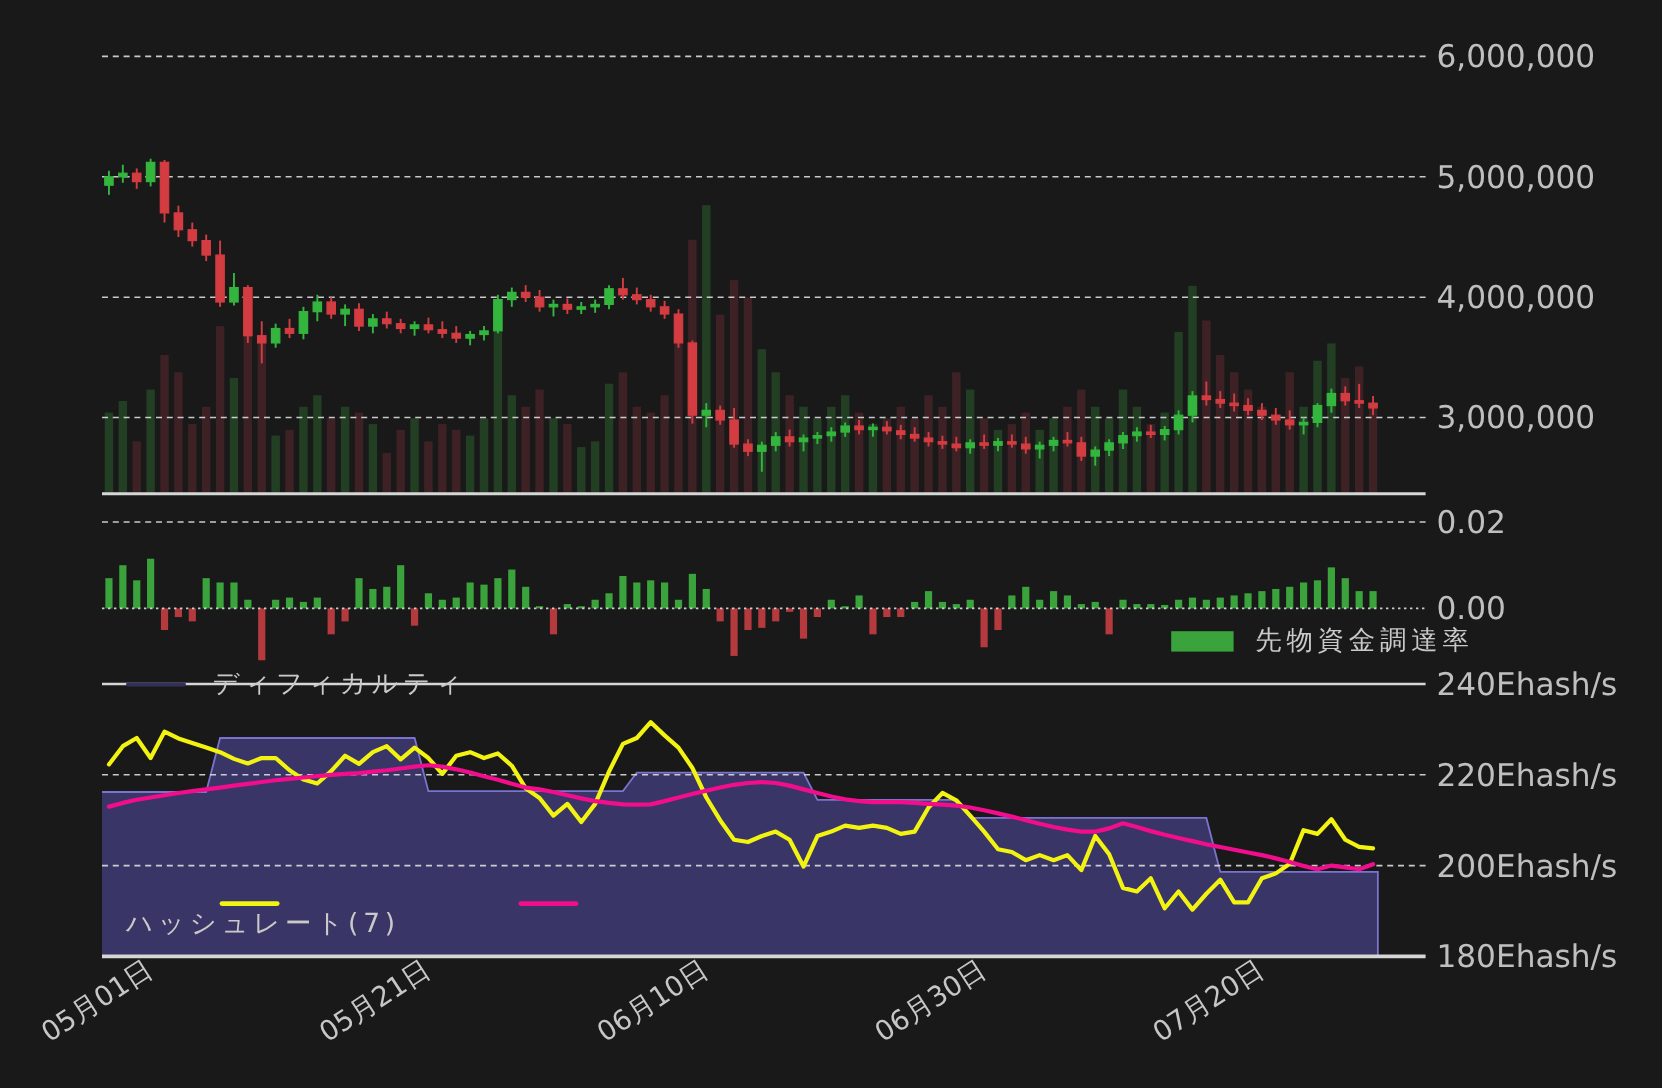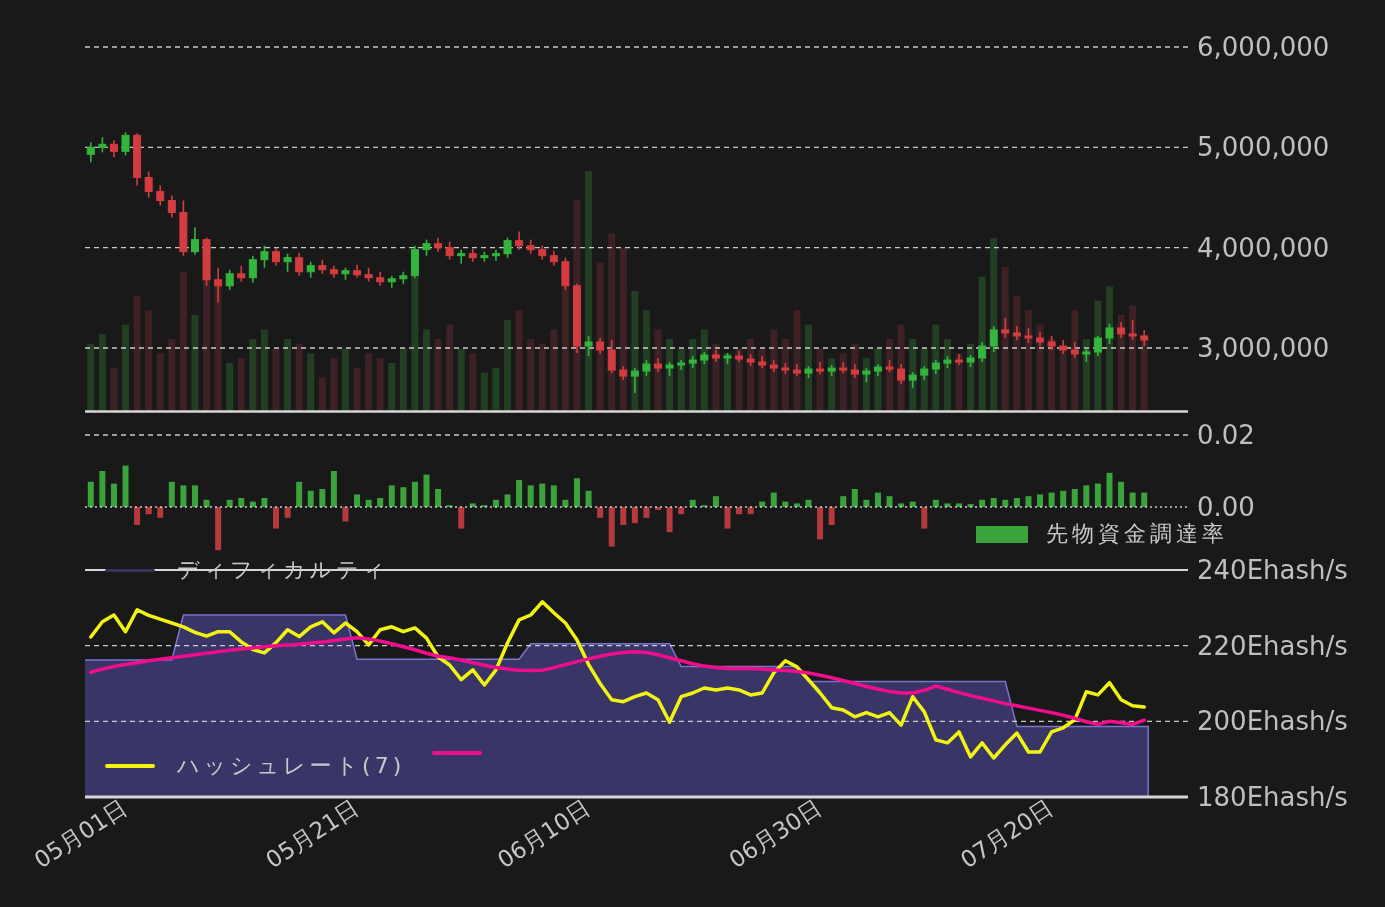--- a/index.html
+++ b/index.html
@@ -422,21 +422,21 @@
   <div class="legend" id="legend-funding" style="left:932px;top:519px;margin-left:44px;">
     <span class="swatch-rect" id="sw-funding" style="background: rgb(58, 163, 60);"></span>
     <span class="legend-label">先物資金調達率</span>
   </div>
 
   <div class="legend" id="legend-difficulty" style="left:105px;top:555px;">
     <span class="swatch-line" id="sw-difficulty" style="height: 3px; background: rgb(52, 48, 94);"></span>
     <span class="legend-label">ディフィカルティ</span>
   </div>
 
-  <div class="legend" id="legend-hr7" style="left:105px;top:751px;">
+  <div class="legend" id="legend-hr7" style="left:105px;top:751px;flex-direction:column;">
     <span class="swatch-line" id="sw-hr7" style="background: rgb(243, 243, 18);"></span>
     <span class="legend-label">ハッシュレート(7)</span>
   </div>
 
   <div class="legend" id="legend-hr25" style="left:432px;top:751px;">
     <span class="swatch-line" id="sw-hr25" style="background: rgb(242, 13, 141);"></span>
   </div>
 </div>
 
 </body></html>

